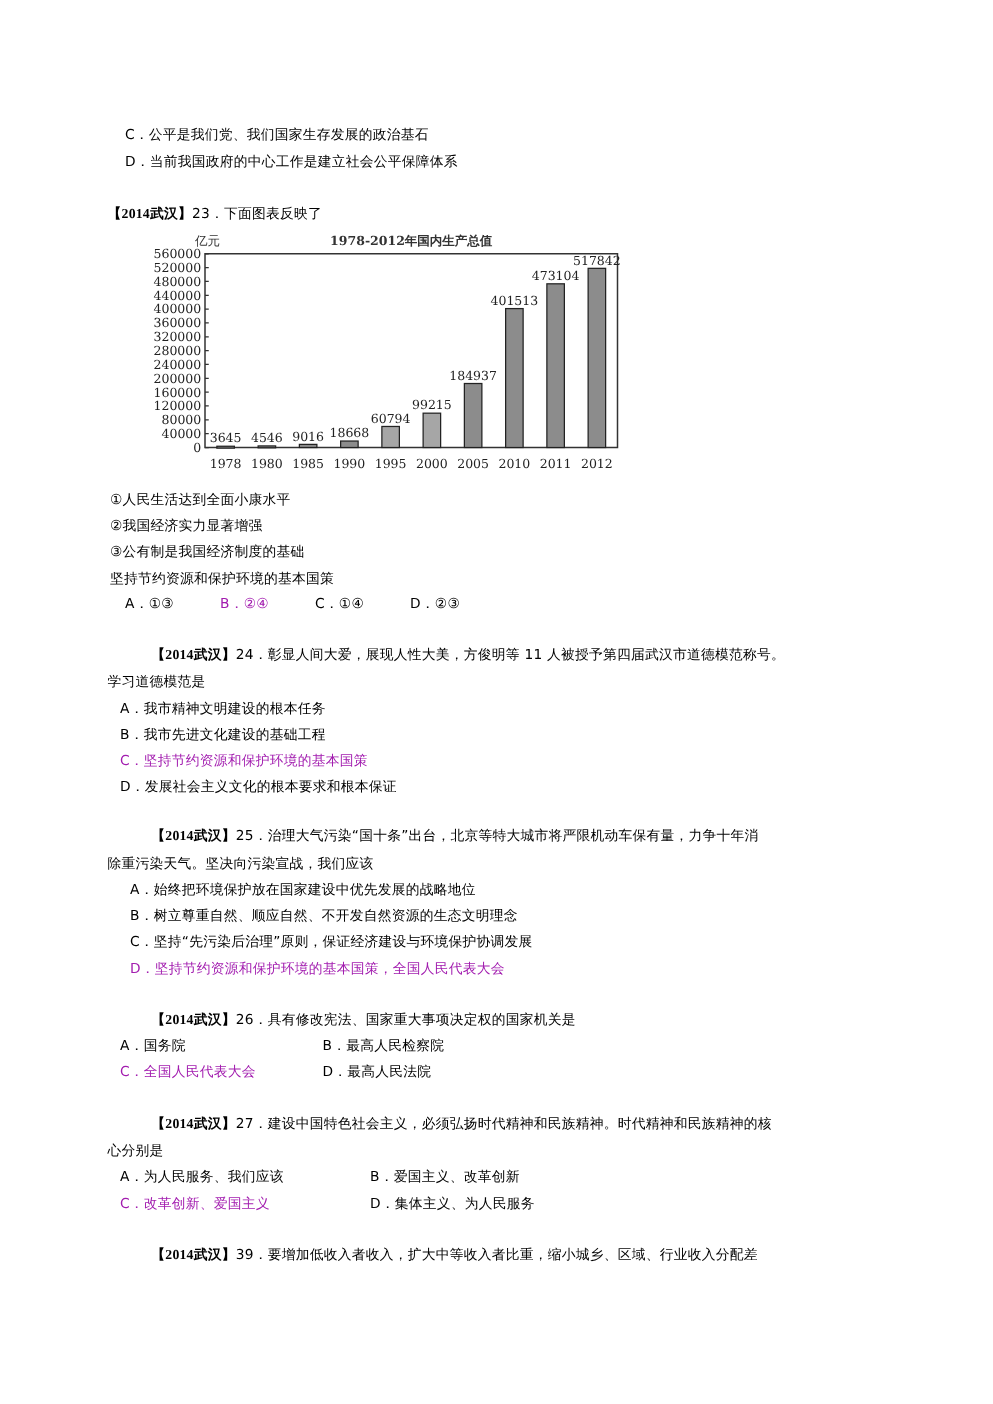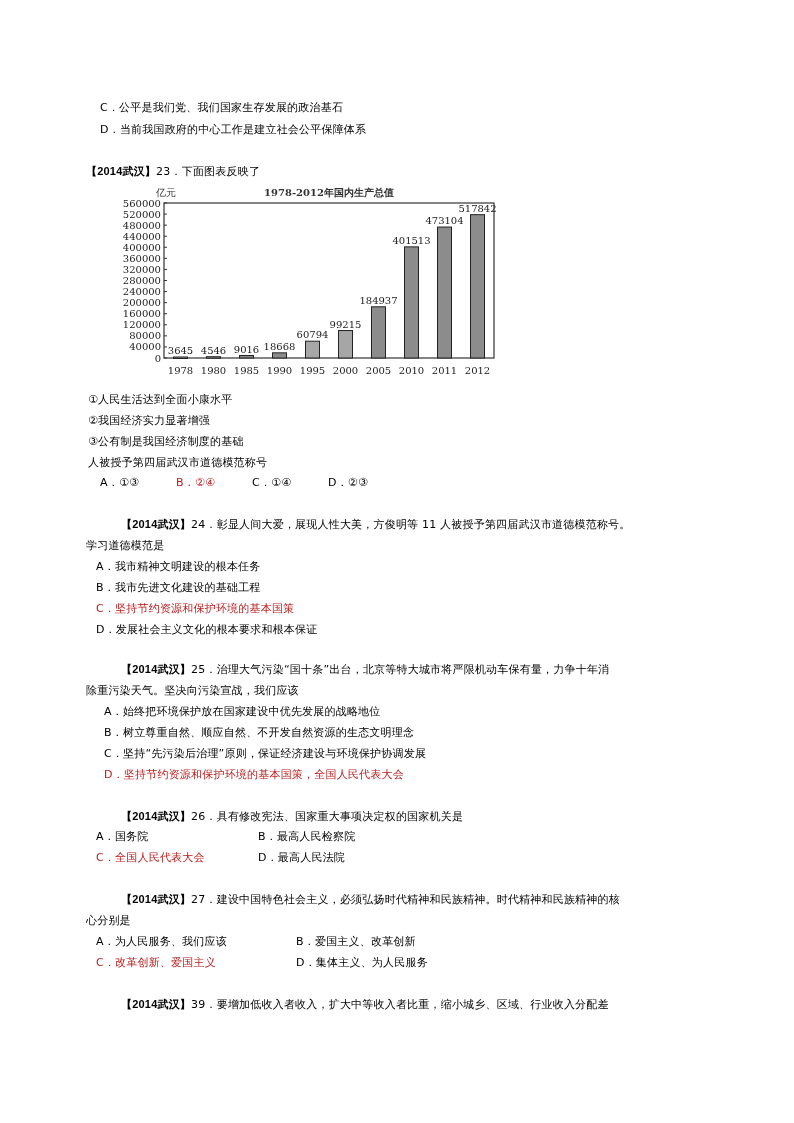--- a/index.html
+++ b/index.html
@@ -1,20 +1,20 @@
 <!DOCTYPE html>
 <html><head>
 <meta charset="utf-8">
 <style>
   html, body { margin:0; padding:0; background:#ffffff; }
   body { width:794px; height:1123px; position:relative; overflow:hidden;
          font-family:"DejaVu Sans","Liberation Sans",sans-serif; color:#000; }
   .line { position:absolute; font-size:11px; line-height:18px; white-space:nowrap; letter-spacing:0.2px; }
-  .red { color:#b91c1c; }
-  .tag { font-family:Liberation Sans, sans-serif; font-weight:bold; }
+  .red { color:#a21caf; }
+  .tag { font-family:Liberation Serif, serif; font-weight:bold; }
   .opt { display:inline-block; }
   .chart { position:absolute; left:100px; top:183px; width:400px; height:195px; }
   .chart svg { position:absolute; left:0; top:0; }
 </style>
 </head>
 <body>
 
 <div class="line" style="left:100px;top:99px;">
   <span>C．</span><span>公平是我们党、我们国家生存发展的政治基石</span>
 </div>
@@ -90,21 +90,21 @@
       <text x="344.5" y="191" font-size="10" font-family="&quot;DejaVu Serif&quot;,&quot;Liberation Serif&quot;,serif" fill="#222" text-anchor="middle">2011</text>
       <rect x="370.5" y="31.668732142857152" width="14" height="143.33126785714285" fill="#8c8c8c" stroke="#222" stroke-width="1"></rect>
       <text x="377.5" y="28.668732142857152" font-size="10" font-family="&quot;DejaVu Serif&quot;,&quot;Liberation Serif&quot;,serif" fill="#222" text-anchor="middle">517842</text>
       <text x="377.5" y="191" font-size="10" font-family="&quot;DejaVu Serif&quot;,&quot;Liberation Serif&quot;,serif" fill="#222" text-anchor="middle">2012</text>
     </svg>
 </div>
 
 <div class="line" style="left:88px;top:391px;">①人民生活达到全面小康水平</div>
 <div class="line" style="left:88px;top:412px;">②我国经济实力显著增强</div>
 <div class="line" style="left:88px;top:433px;">③公有制是我国经济制度的基础</div>
-<div class="line" style="left:88px;top:454px;">人被授予第四届武汉市道德模范称号</div>
+<div class="line" style="left:88px;top:454px;">坚持节约资源和保护环境的基本国策</div>
 <div class="line" style="left:100px;top:474px;">
   <span class="opt" style="width:76px;">A．①③</span><span class="opt red" style="width:76px;">B．②④</span><span class="opt" style="width:76px;">C．①④</span><span class="opt">D．②③</span>
 </div>
 
 <div class="line" style="left:121px;top:515px;">
   <span class="tag">【2014武汉】</span><span>24．</span><span>彰显人间大爱，展现人性大美，方俊明等 11 人被授予第四届武汉市道德模范称号。</span>
 </div>
 <div class="line" style="left:86px;top:537px;">学习道德模范是</div>
 <div class="line" style="left:96px;top:558px;">A．我市精神文明建设的根本任务</div>
 <div class="line" style="left:96px;top:579px;">B．我市先进文化建设的基础工程</div>

